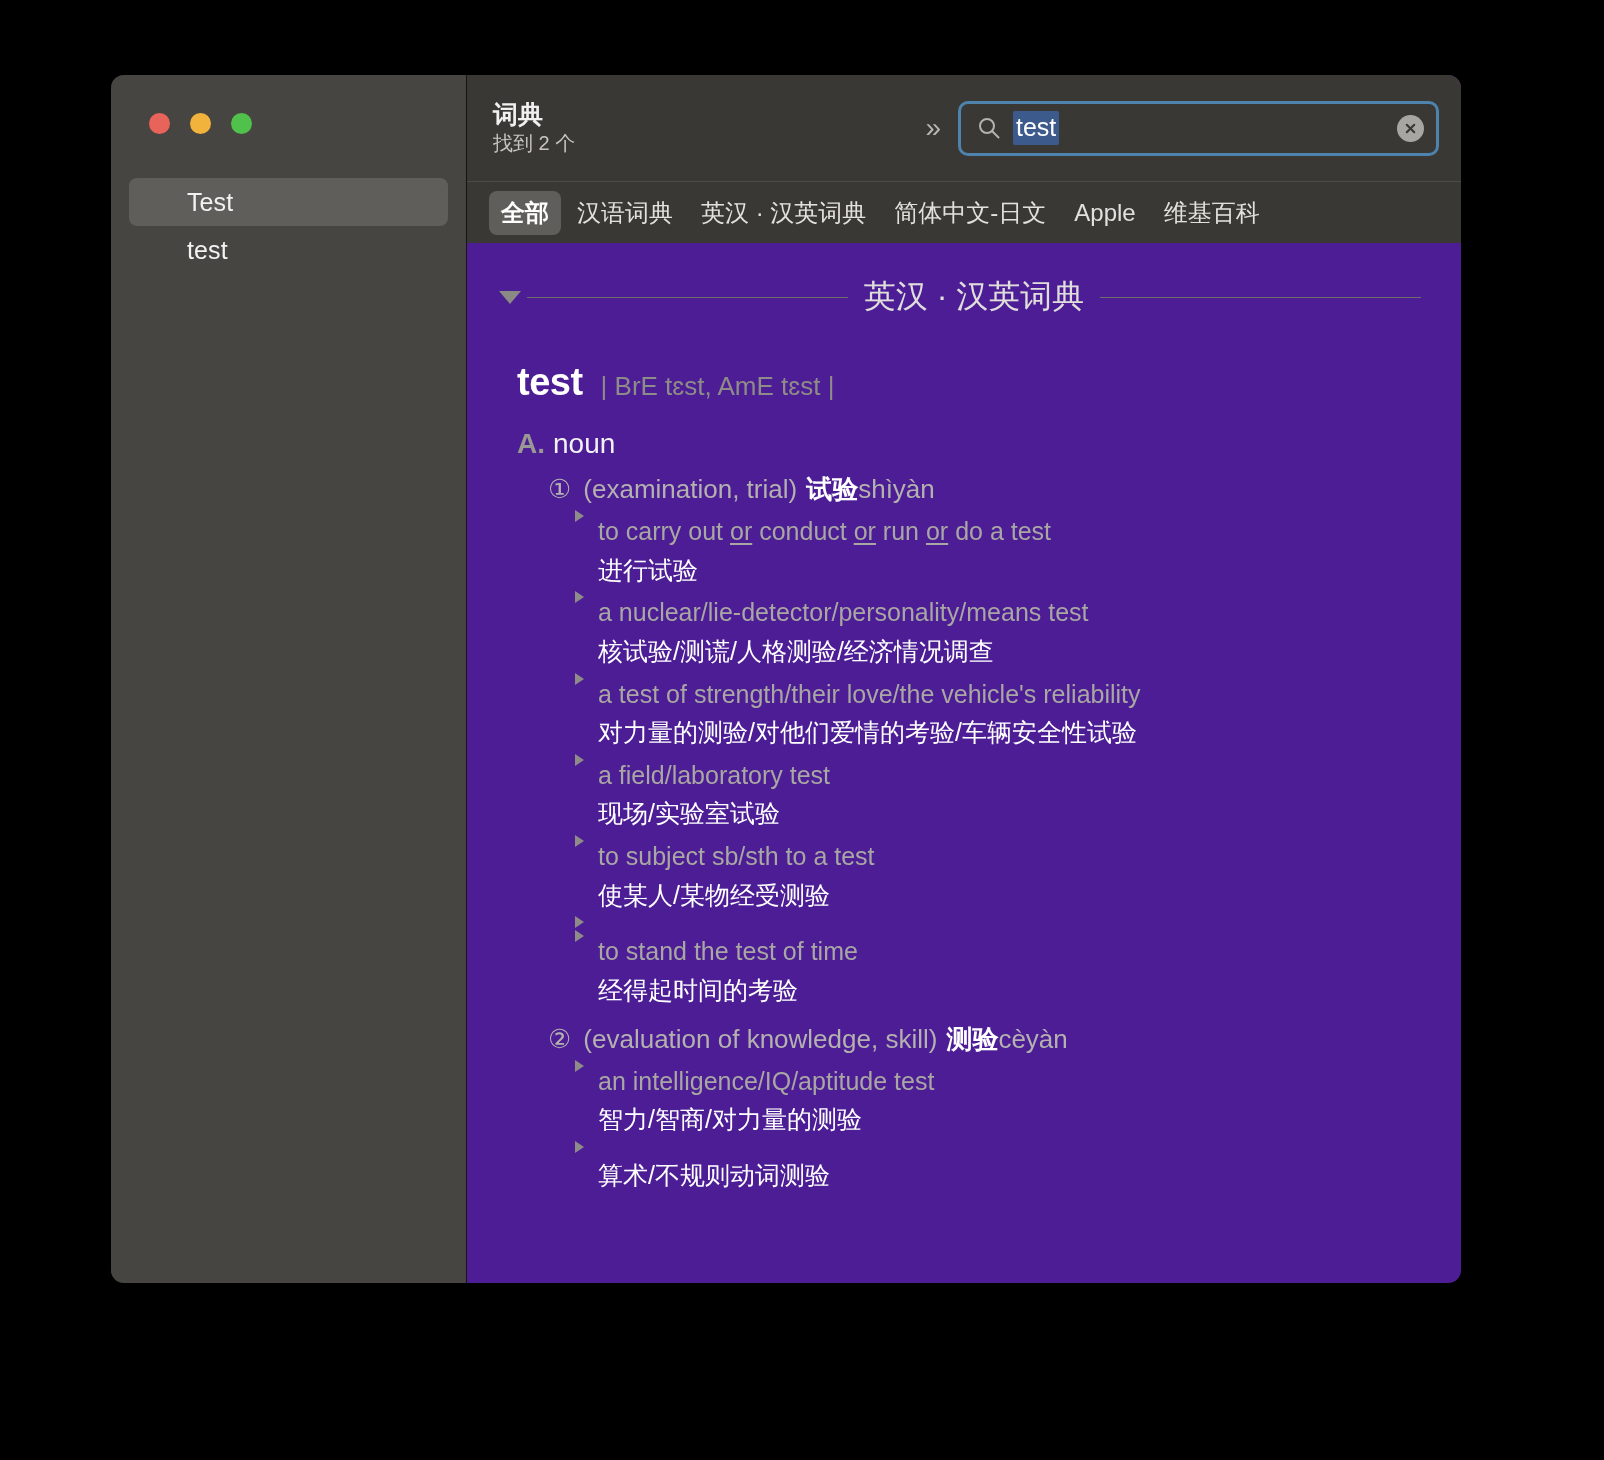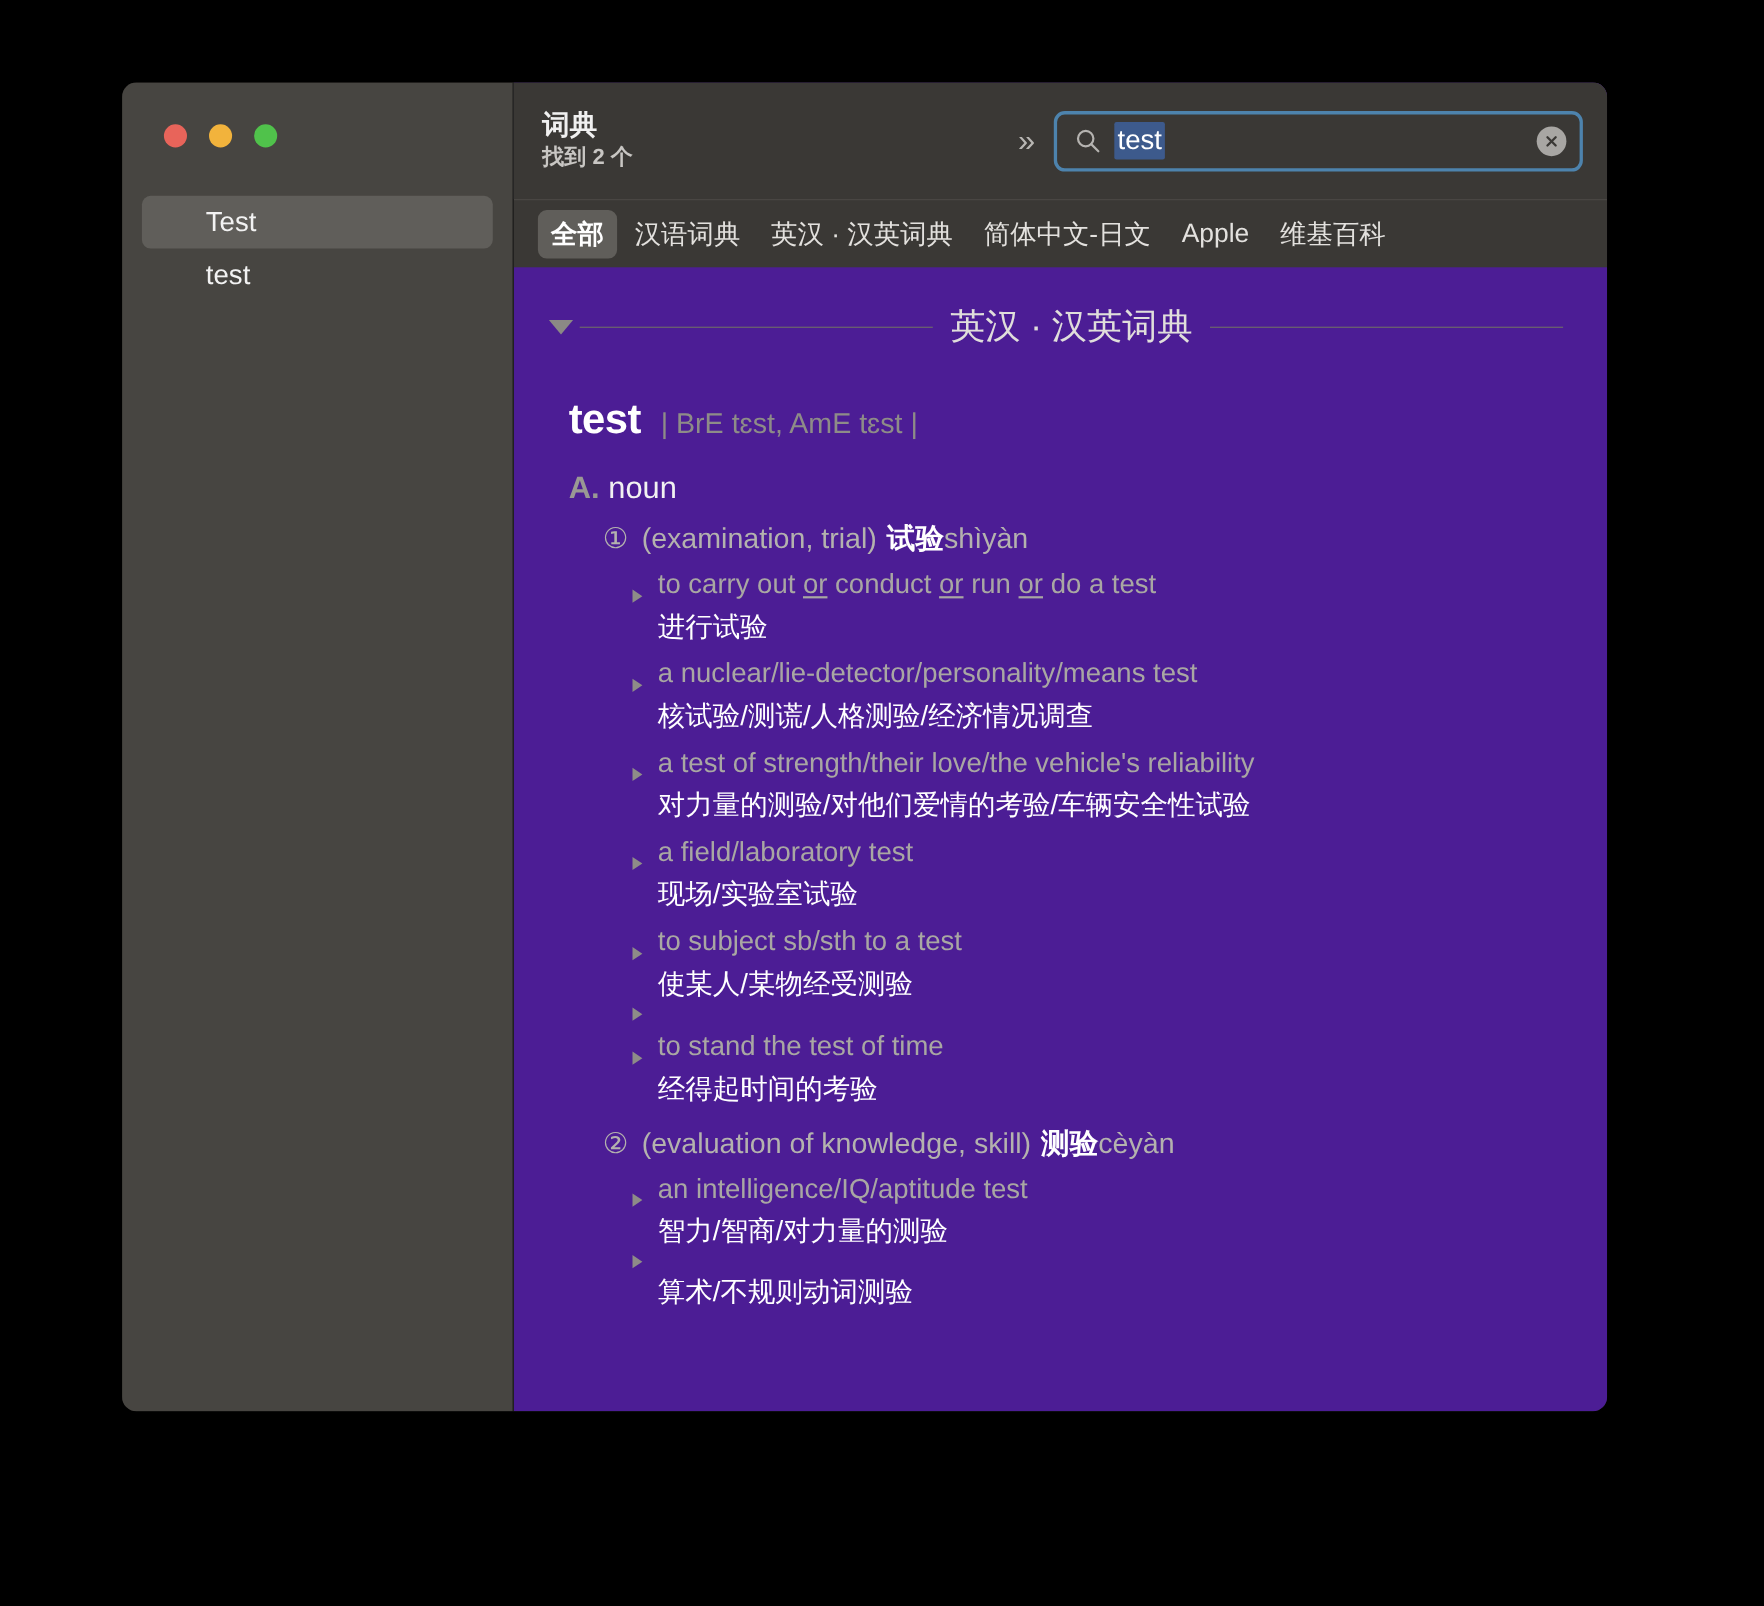--- a/index.html
+++ b/index.html
@@ -88,21 +88,20 @@
     color: #f0f0f0;
     font-size: 25px;
     font-weight: bold;
     line-height: 1.2;
   }
   #result-count {
     color: #c8c6c3;
     font-size: 20px;
     line-height: 1.35;
     margin-top: 1px;
-    font-weight: bold;
   }
   #chevrons {
     margin-left: auto;
     margin-right: 20px;
     color: #b8b6b3;
     font-size: 28px;
     line-height: 1;
     letter-spacing: -3px;
     user-select: none;
   }
@@ -234,21 +233,21 @@
   .sense-gloss { color: #b4b2ae; font-size: 26px; }
   .sense-cn { color: #ffffff; font-size: 26px; font-weight: bold; margin-left: 9px; }
   .sense-pinyin { color: #b4b2ae; font-size: 26px; }
 
   
   .example { padding-left: 80px; margin-bottom: 2px; }
   .ex-en {
     color: #a9a7a3;
     font-size: 25px;
     display: flex;
-    align-items: flex-end;
+    align-items: flex-start;
     line-height: 1.5;
   }
   .ex-bullet {
     width: 0; height: 0;
     border-top: 6px solid transparent;
     border-bottom: 6px solid transparent;
     border-left: 9px solid #8e8c88;
     flex: 0 0 auto;
     margin-right: 14px;
     transform: translateY(-3px);

